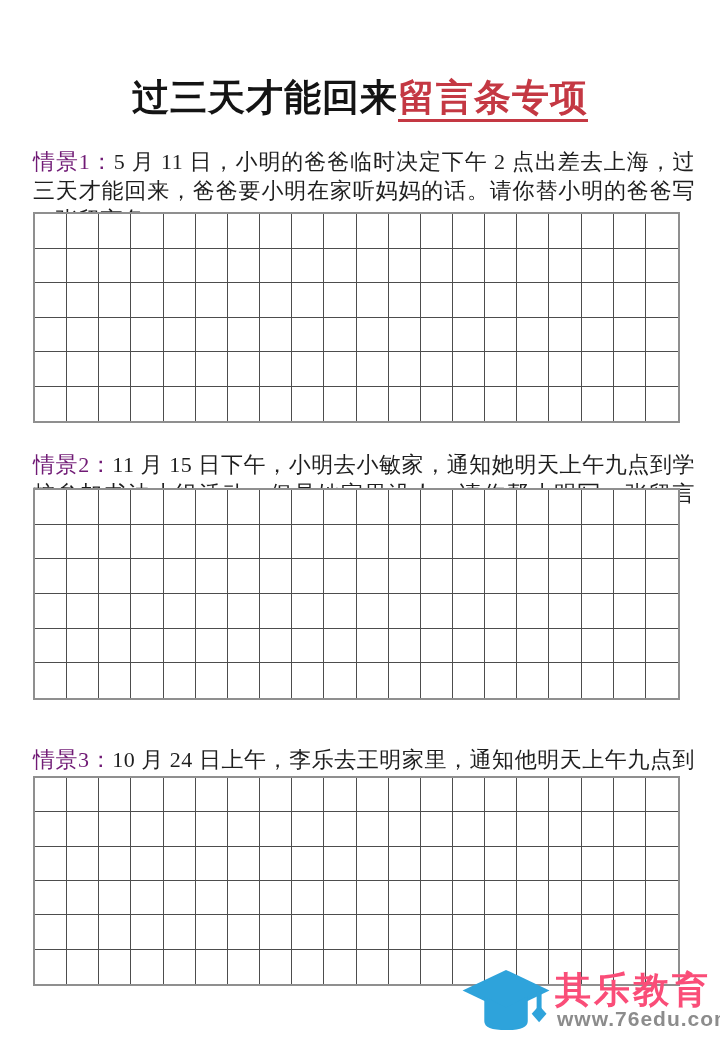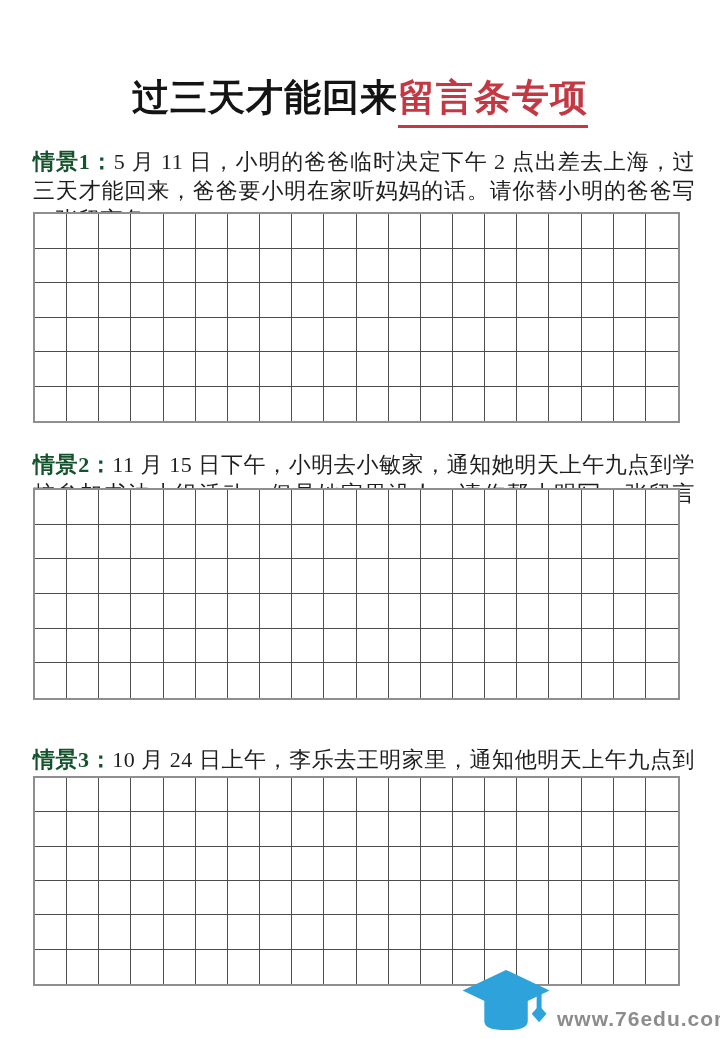--- a/index.html
+++ b/index.html
@@ -15,33 +15,33 @@
     position:absolute;top:48px;left:0;right:0;
     text-align:center;
     font-size:37px;font-weight:bold;
     letter-spacing:1px;
     color:#141414;
     white-space:nowrap;
   }
   .title .accent{
     color:#c43843;
     border-bottom:3px solid #c43843;
-    padding-bottom:7px;
+    padding-bottom:1px;
   }
   
   .para{
     position:absolute;left:33px;width:662px;
     font-size:22px;line-height:29px;
     color:#1e1e1e;
     letter-spacing:0.5px;
     text-align:justify;
   }
   .para .label{
-    color:#14532d;
-    font-weight:bold;
+    color:#701a75;
+    font-weight:normal;
   }
   .para-1{top:125px;}
   .para-2{top:428px;}
   .para-3{top:709px;margin-top:36px;}
   
   .grid{
     position:absolute;left:33px;width:643px;
     border:2px solid #8f8f8f;
     display:grid;
     background:#ffffff;
@@ -459,16 +459,17 @@
       <div class="cell"></div>
     </div>
 
   <div class="brand">
     <svg class="cap" viewBox="0 0 100 80">
       <polygon points="4,31 48,10 92,31 48,52" fill="#2ea3db"></polygon>
       <path d="M26,37 L26,62 Q26,71 48,71 Q70,71 70,62 L70,37 L48,48 Z" fill="#2ea3db"></path>
       <rect x="79" y="32" width="5" height="18" fill="#2ea3db"></rect>
       <polygon points="81.5,46 89,54.5 81.5,63 74,54.5" fill="#2ea3db"></polygon>
     </svg>
+    <div class="brand-name">其乐教育</div>
     <div class="brand-url">www.76edu.com</div>
   </div>
 
 </div>
 
 </body></html>

